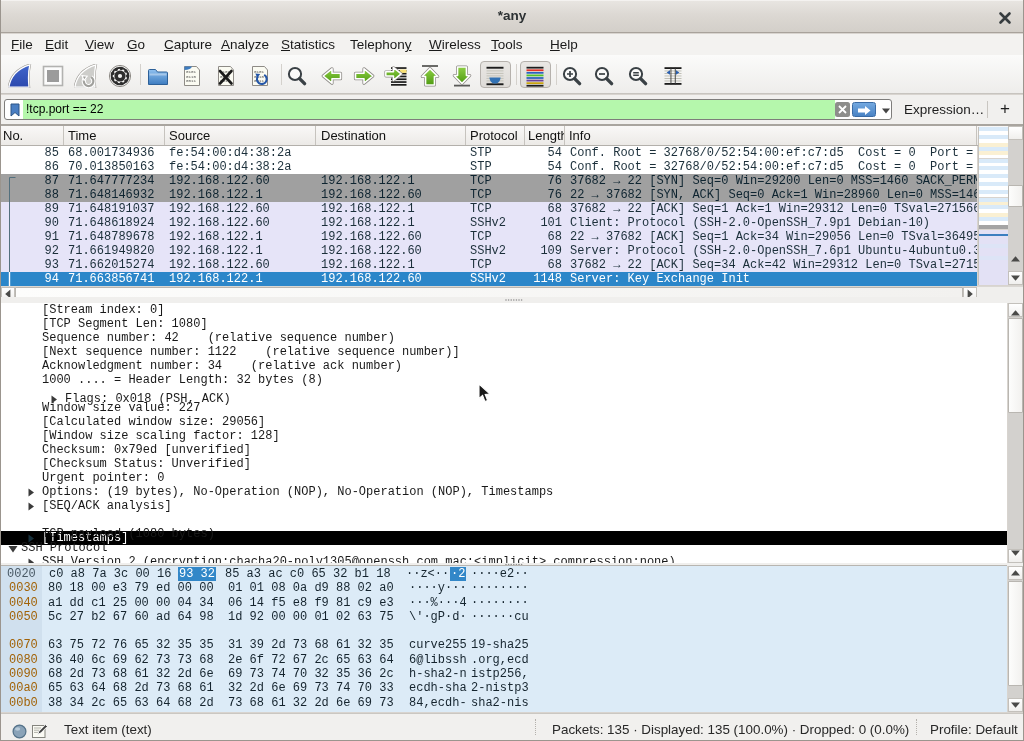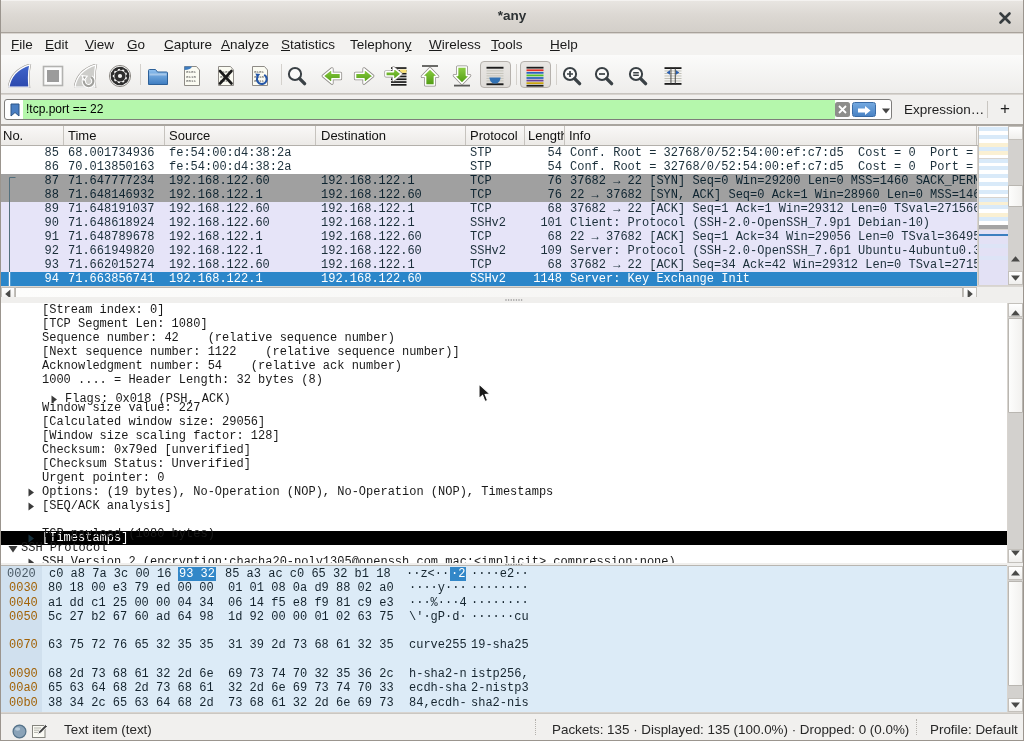--- a/index.html
+++ b/index.html
@@ -351,21 +351,21 @@
     <circle cx="10.8" cy="3" r="0.8" fill="#8f8f8f"></circle>
     <circle cx="13.4" cy="3" r="0.8" fill="#8f8f8f"></circle>
     <circle cx="16.0" cy="3" r="0.8" fill="#8f8f8f"></circle>
     <circle cx="18.6" cy="3" r="0.8" fill="#8f8f8f"></circle>
   </svg>
 <div class="abs" id="dpane">
     <div class="dline mono" style="top:0px;"><span class="abs" style="left:41px">[Stream index: 0]</span></div>
     <div class="dline mono" style="top:14px;"><span class="abs" style="left:41px">[TCP Segment Len: 1080]</span></div>
     <div class="dline mono" style="top:28px;"><span class="abs" style="left:41px">Sequence number: 42    (relative sequence number)</span></div>
     <div class="dline mono" style="top:42px;"><span class="abs" style="left:41px">[Next sequence number: 1122    (relative sequence number)]</span></div>
-    <div class="dline mono" style="top:56px;"><span class="abs" style="left:41px">Acknowledgment number: 54    (relative ack number)</span></div>
+    <div class="dline mono" style="top:56px;"><span class="abs" style="left:41px">Acknowledgment number: 34    (relative ack number)</span></div>
     <div class="dline mono" style="top:70px;"><span class="abs" style="left:41px">1000 .... = Header Length: 32 bytes (8)</span></div>
     <div class="dline mono" style="top:89px;margin-left:23px;"><svg class="abs" style="left:26px;top:2.5px" width="8" height="9" viewBox="0 0 8 9">
         <path d="M1.5,0.5 L7,4.5 L1.5,8.5 Z" fill="#3a3a3a"></path>
       </svg><span class="abs" style="left:41px">Flags: 0x018 (PSH, ACK)</span></div>
     <div class="dline mono" style="top:98px;"><span class="abs" style="left:41px">Window size value: 227</span></div>
     <div class="dline mono" style="top:112px;"><span class="abs" style="left:41px">[Calculated window size: 29056]</span></div>
     <div class="dline mono" style="top:126px;"><span class="abs" style="left:41px">[Window size scaling factor: 128]</span></div>
     <div class="dline mono" style="top:140px;"><span class="abs" style="left:41px">Checksum: 0x79ed [unverified]</span></div>
     <div class="dline mono" style="top:154px;"><span class="abs" style="left:41px">[Checksum Status: Unverified]</span></div>
     <div class="dline mono" style="top:168px;"><span class="abs" style="left:41px">Urgent pointer: 0</span></div>
@@ -406,20 +406,21 @@
     <circle cx="16.0" cy="2.5" r="0.8" fill="#8f8f8f"></circle>
     <circle cx="18.6" cy="2.5" r="0.8" fill="#8f8f8f"></circle>
   </svg>
 <div class="abs" id="hpane">
     <div class="abs" id="hoffcol"></div>
     <div class="hrow mono" style="top:1px"><span class="off" style="left:6px;color:#4a5a66">0020</span><span class="hx" style="left:48px">c0 a8 7a 3c 00 16 </span><span class="hl" style="left:177px;padding:0 1px">93 32</span><span class="hx" style="left:224px">85 a3 ac c0 65 32 b1 18</span><span class="hx" style="left:405px">··z&lt;··</span><span class="hl" style="left:449px;padding:0 1px">·2</span><span class="hx" style="left:470px">····e2··</span></div>
     <div class="hrow mono" style="top:15px"><span class="off" style="left:8px">0030</span><span class="hx" style="left:47px">80 18 00 e3 79 ed 00 00</span><span class="hx" style="left:227px">01 01 08 0a d9 88 02 a0</span><span class="hx" style="left:408px">····y···</span><span class="hx" style="left:470px">········</span></div>
     <div class="hrow mono" style="top:30px"><span class="off" style="left:8px">0040</span><span class="hx" style="left:47px">a1 dd c1 25 00 00 04 34</span><span class="hx" style="left:227px">06 14 f5 e8 f9 81 c9 e3</span><span class="hx" style="left:408px">···%···4</span><span class="hx" style="left:470px">········</span></div>
     <div class="hrow mono" style="top:44px"><span class="off" style="left:8px">0050</span><span class="hx" style="left:47px">5c 27 b2 67 60 ad 64 98</span><span class="hx" style="left:227px">1d 92 00 00 01 02 63 75</span><span class="hx" style="left:408px">\'·gP·d·</span><span class="hx" style="left:470px">······cu</span></div>
     <div class="hrow mono" style="top:72px"><span class="off" style="left:8px">0070</span><span class="hx" style="left:47px">63 75 72 76 65 32 35 35</span><span class="hx" style="left:227px">31 39 2d 73 68 61 32 35</span><span class="hx" style="left:408px">curve255</span><span class="hx" style="left:470px">19-sha25</span></div>
+    <div class="hrow mono" style="top:87px"><span class="off" style="left:8px">0080</span><span class="hx" style="left:47px">36 40 6c 69 62 73 73 68</span><span class="hx" style="left:227px">2e 6f 72 67 2c 65 63 64</span><span class="hx" style="left:408px">6@libssh</span><span class="hx" style="left:470px">.org,ecd</span></div>
     <div class="hrow mono" style="top:101px"><span class="off" style="left:8px">0090</span><span class="hx" style="left:47px">68 2d 73 68 61 32 2d 6e</span><span class="hx" style="left:227px">69 73 74 70 32 35 36 2c</span><span class="hx" style="left:408px">h-sha2-n</span><span class="hx" style="left:470px">istp256,</span></div>
     <div class="hrow mono" style="top:115px"><span class="off" style="left:8px">00a0</span><span class="hx" style="left:47px">65 63 64 68 2d 73 68 61</span><span class="hx" style="left:227px">32 2d 6e 69 73 74 70 33</span><span class="hx" style="left:408px">ecdh-sha</span><span class="hx" style="left:470px">2-nistp3</span></div>
     <div class="hrow mono" style="top:130px"><span class="off" style="left:8px">00b0</span><span class="hx" style="left:47px">38 34 2c 65 63 64 68 2d</span><span class="hx" style="left:227px">73 68 61 32 2d 6e 69 73</span><span class="hx" style="left:408px">84,ecdh-</span><span class="hx" style="left:470px">sha2-nis</span></div>
   </div>
 
 <div class="abs sbtrack" style="left:1008px;top:566px;width:15px;height:146px"></div>
 <div class="abs sbbtn" style="left:1008px;top:566px;width:15px;height:14px"></div>
 <div class="abs sbbtn" style="left:1008px;top:698px;width:15px;height:14px"></div>
 <svg class="abs" style="left:1008px;top:566px" width="15" height="146" viewBox="0 0 15 146">
 <path d="M3.0,9.4 h9 L7.5,4.2 Z" fill="#4a4a48"></path>

